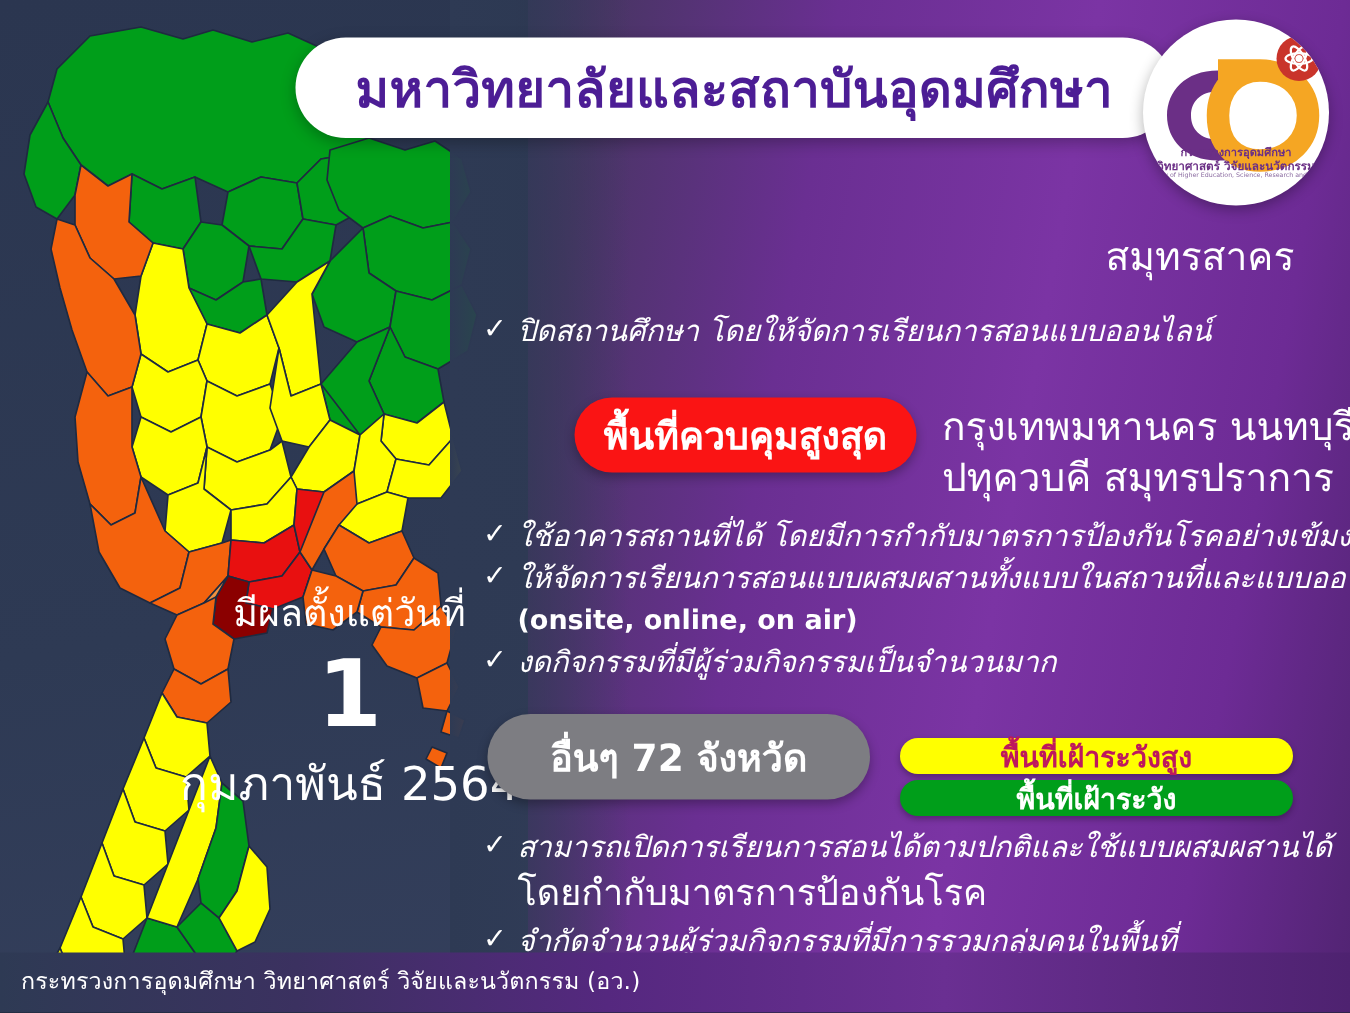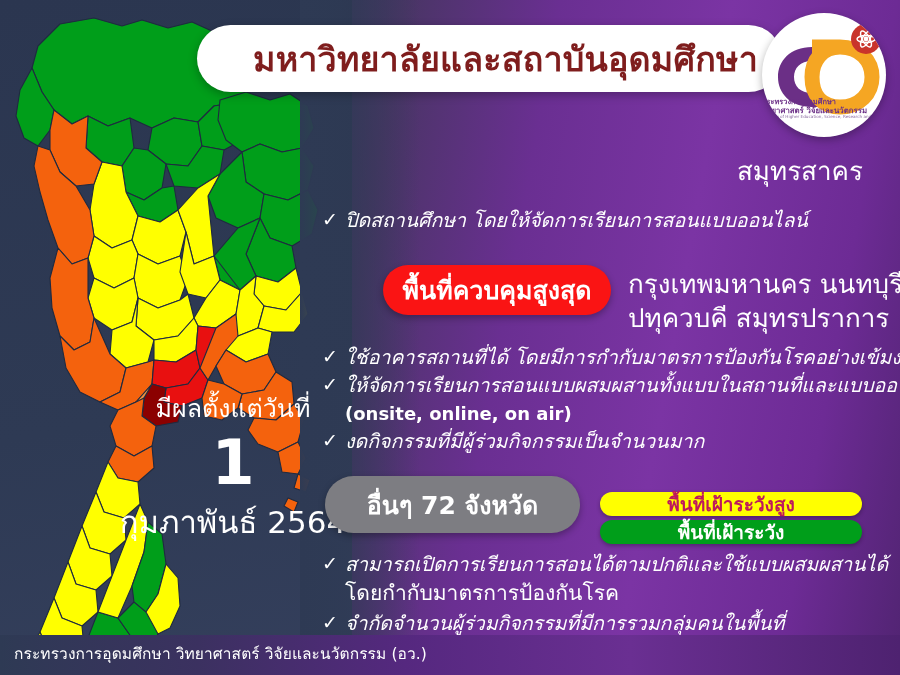--- a/index.html
+++ b/index.html
@@ -28,33 +28,33 @@
     position:absolute;left:14px;bottom:9px;color:#ffffff;font-size:15.5px;
     letter-spacing:.1px;white-space:nowrap;
   }
   
   #titlePill{
     position:absolute;left:197px;top:25px;width:585px;height:67px;
     background:#ffffff;border-radius:34px;
     box-shadow:0 3px 10px rgba(0,0,0,.28);
   }
   #titleText{
-    position:absolute;left:16px;top:0;width:585px;height:67px;
+    position:absolute;left:0;top:0;width:585px;height:67px;
     display:flex;align-items:center;justify-content:center;
-    color:#7f1d1d;font-size:34px;font-weight:bold;letter-spacing:.2px;
+    color:#4c1d95;font-size:34px;font-weight:bold;letter-spacing:.2px;
     white-space:nowrap;
   }
   
   #logo{
     position:absolute;left:762px;top:13px;width:124px;height:124px;
     border-radius:62px;background:#ffffff;
     box-shadow:0 3px 9px rgba(0,0,0,.3);overflow:hidden;
   }
   #logoCaption1,#logoCaption2,#logoCaption3{
-    position:absolute;width:124px;text-align:left;color:#6b2f86;
+    position:absolute;width:124px;text-align:center;color:#6b2f86;
     font-weight:bold;white-space:nowrap;
   }
   #logoCaption1{top:82px;font-size:7.4px;}
   #logoCaption2{top:91px;font-size:7.8px;}
   #logoCaption3{top:101px;font-size:4.2px;color:#8a6aa0;font-weight:normal;}
   
   .badge{
     position:absolute;display:flex;align-items:center;justify-content:center;
     border-radius:40px;color:#ffffff;font-weight:bold;white-space:nowrap;
     box-shadow:0 3px 7px rgba(0,0,0,.3);
@@ -72,21 +72,21 @@
   .bline{display:flex;align-items:flex-start;margin-bottom:3px;}
   .tick{
     flex:0 0 23px;color:#ffffff;font-size:19px;line-height:1.25;
   }
   .btxt{font-size:19.5px;line-height:1.3;white-space:nowrap;font-style:italic;}
   .bsub{font-size:18px;line-height:1.3;font-weight:bold;white-space:nowrap;padding-left:23px;}
   #bulletsA{left:322px;top:208px;}
   #bulletsA .btxt{font-size:19.5px;}
   #bulletsB{left:322px;top:345px;}
   #bulletsC{left:322px;top:552px;}
-  #bulletsC .bcont{font-size:21px;line-height:1.3;padding-left:23px;white-space:nowrap;}
+  #bulletsC .bcont{font-size:24px;line-height:1.3;padding-left:23px;white-space:nowrap;}
   
   .legendPill{
     position:absolute;left:600px;width:262px;height:24px;border-radius:12px;
     display:flex;align-items:center;justify-content:center;
     font-size:19px;font-weight:bold;white-space:nowrap;
     box-shadow:0 2px 4px rgba(0,0,0,.3);
   }
   #legend0{top:464px;background:#f4620d;color:#000000;}
   #legend1{top:492px;background:#ffff00;color:#be185d;}
   #legend2{top:520px;background:#009e1a;color:#ffffff;}

